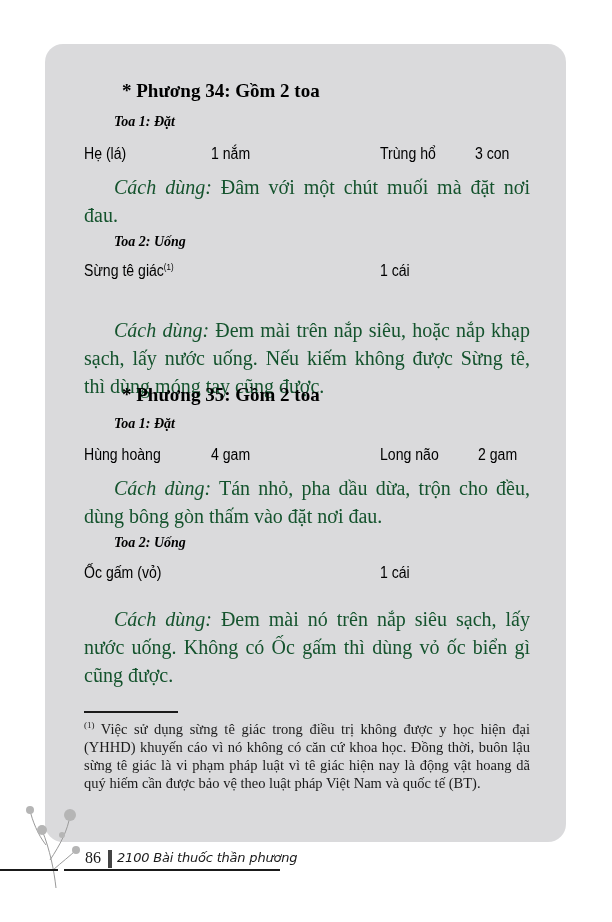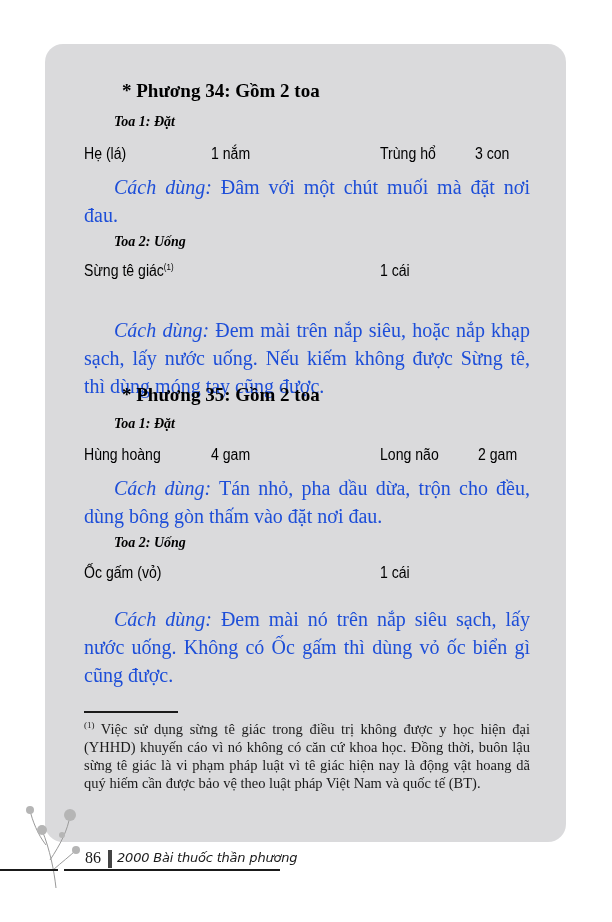--- a/index.html
+++ b/index.html
@@ -5,21 +5,21 @@
     html, body { margin:0; padding:0; background:#ffffff; }
     body { width:612px; height:922px; position:relative; overflow:hidden; }
     .panel {
       position:absolute; left:45px; top:44px; width:521px; height:798px;
       background:#dadadc; border-radius:18px;
     }
     .abs { position:absolute; white-space:nowrap; }
     .heading { font-family:"Liberation Serif",serif; font-weight:bold; font-size:19px;margin-left:12px; }
     .toa { font-family:"Liberation Serif",serif; font-weight:bold; font-style:italic; font-size:14px; }
     .ing { font-family:"Liberation Sans",sans-serif; font-size:16px; transform:scaleX(0.88); transform-origin:left; }
-    .para { position:absolute; left:84px; width:446px; font-family:"Liberation Serif",serif; font-size:20px; line-height:28px; text-align:justify; color:#1d4ed8; }
+    .para { position:absolute; left:84px; width:446px; font-family:"Liberation Serif",serif; font-size:20px; line-height:28px; text-align:justify; color:#14532d; }
     .para .ind { display:inline-block; width:30px; }
     .para i { font-style:italic; }
     sup { font-size:9px; vertical-align:6px; }
     .fnline { position:absolute; left:84px; top:711px; width:94px; height:2px; background:#1a1a1a; }
     .footnote { position:absolute; left:84px; top:716px; width:446px; font-family:"Liberation Serif",serif; font-size:14.5px; line-height:18px; text-align:justify; color:#1a1a1a; }
     .footer-line-left { position:absolute; left:0; top:869px; width:58px; height:2px; background:#1a1a1a; }
     .footer-line { position:absolute; left:64px; top:869px; width:216px; height:2px; background:#1a1a1a; }
     .pagenum { position:absolute; left:85px; top:849px; font-family:Liberation Serif, serif; font-size:16px; color:#1a1a1a; }
     .footer-bar { position:absolute; left:108px; top:850px; width:4px; height:18px; background:#444; }
     .footer-title { position:absolute; left:117px; top:850px; font-family:"DejaVu Sans",sans-serif; font-size:13px; font-style:italic; color:#1a1a1a; letter-spacing:-0.2px; }
@@ -71,13 +71,13 @@
     <circle cx="10" cy="20" r="4"></circle>
     <circle cx="56" cy="60" r="4"></circle>
     <circle cx="42" cy="45" r="3"></circle>
   </g>
 </svg>
 
 <div class="footer-line-left"></div>
 <div class="footer-line"></div>
 <div class="pagenum">86</div>
 <div class="footer-bar"></div>
-<div class="footer-title">2000 Bài thuốc thần phương</div>
+<div class="footer-title">2100 Bài thuốc thần phương</div>
 
 </body></html>

